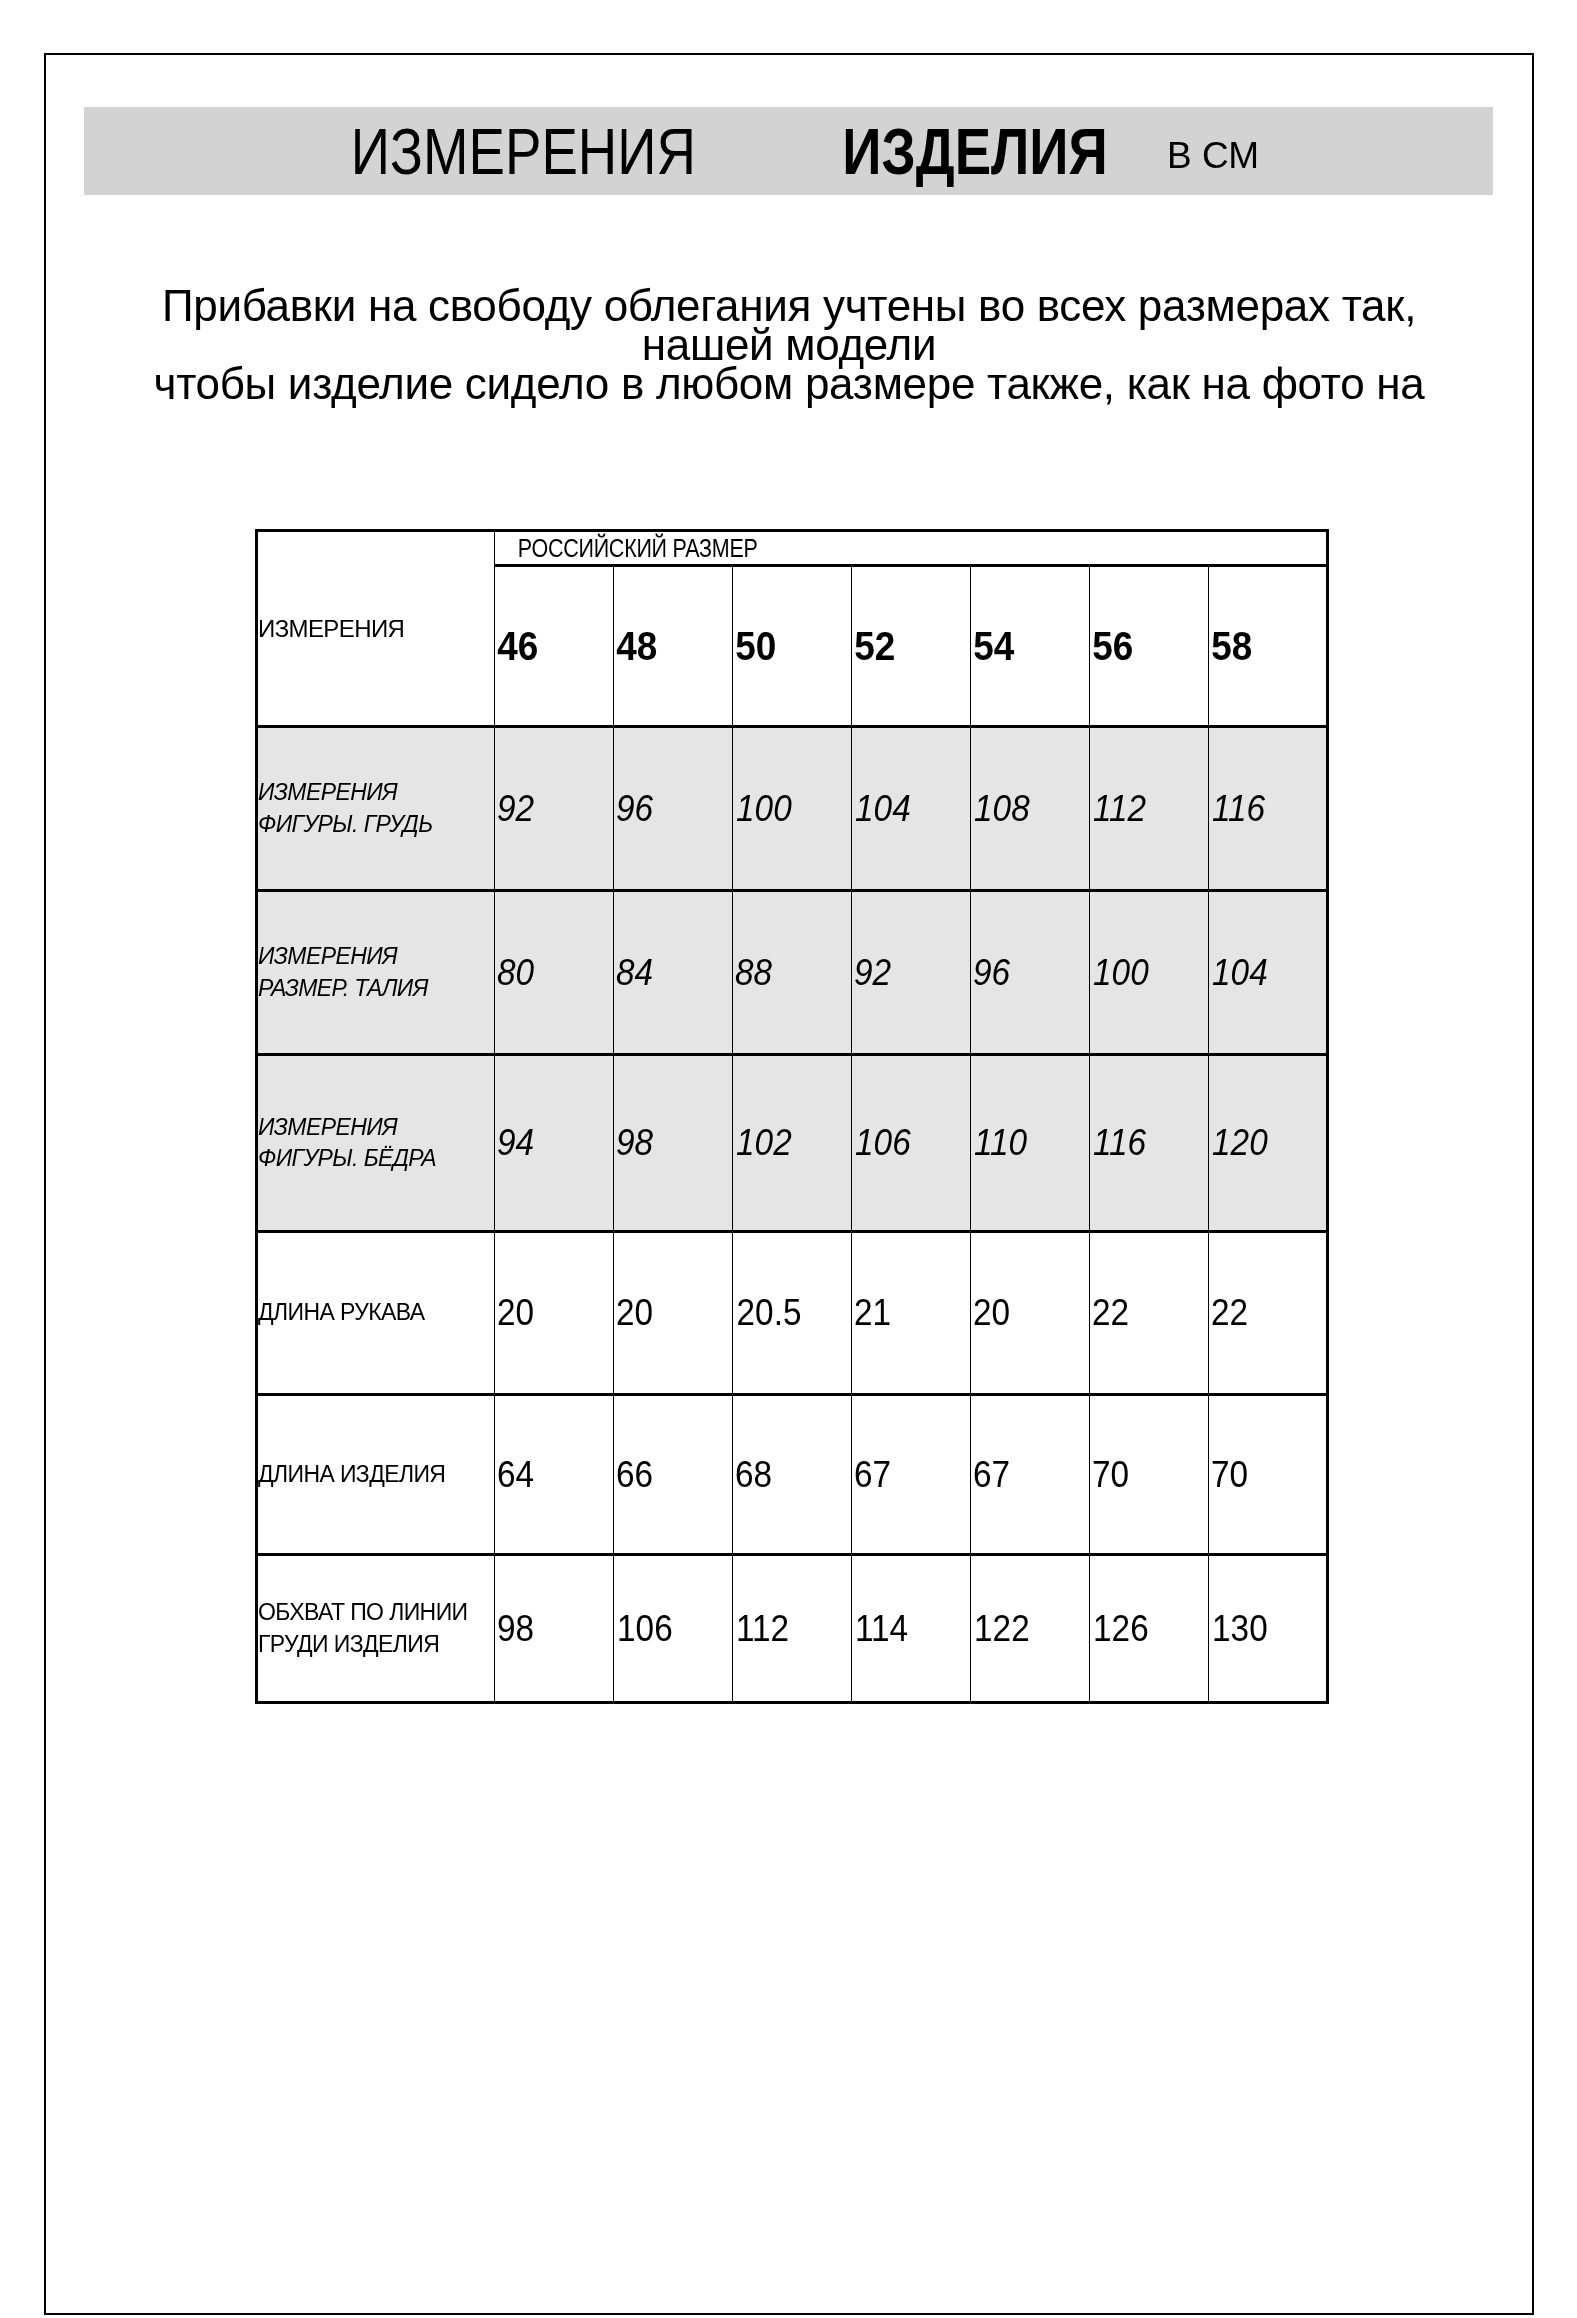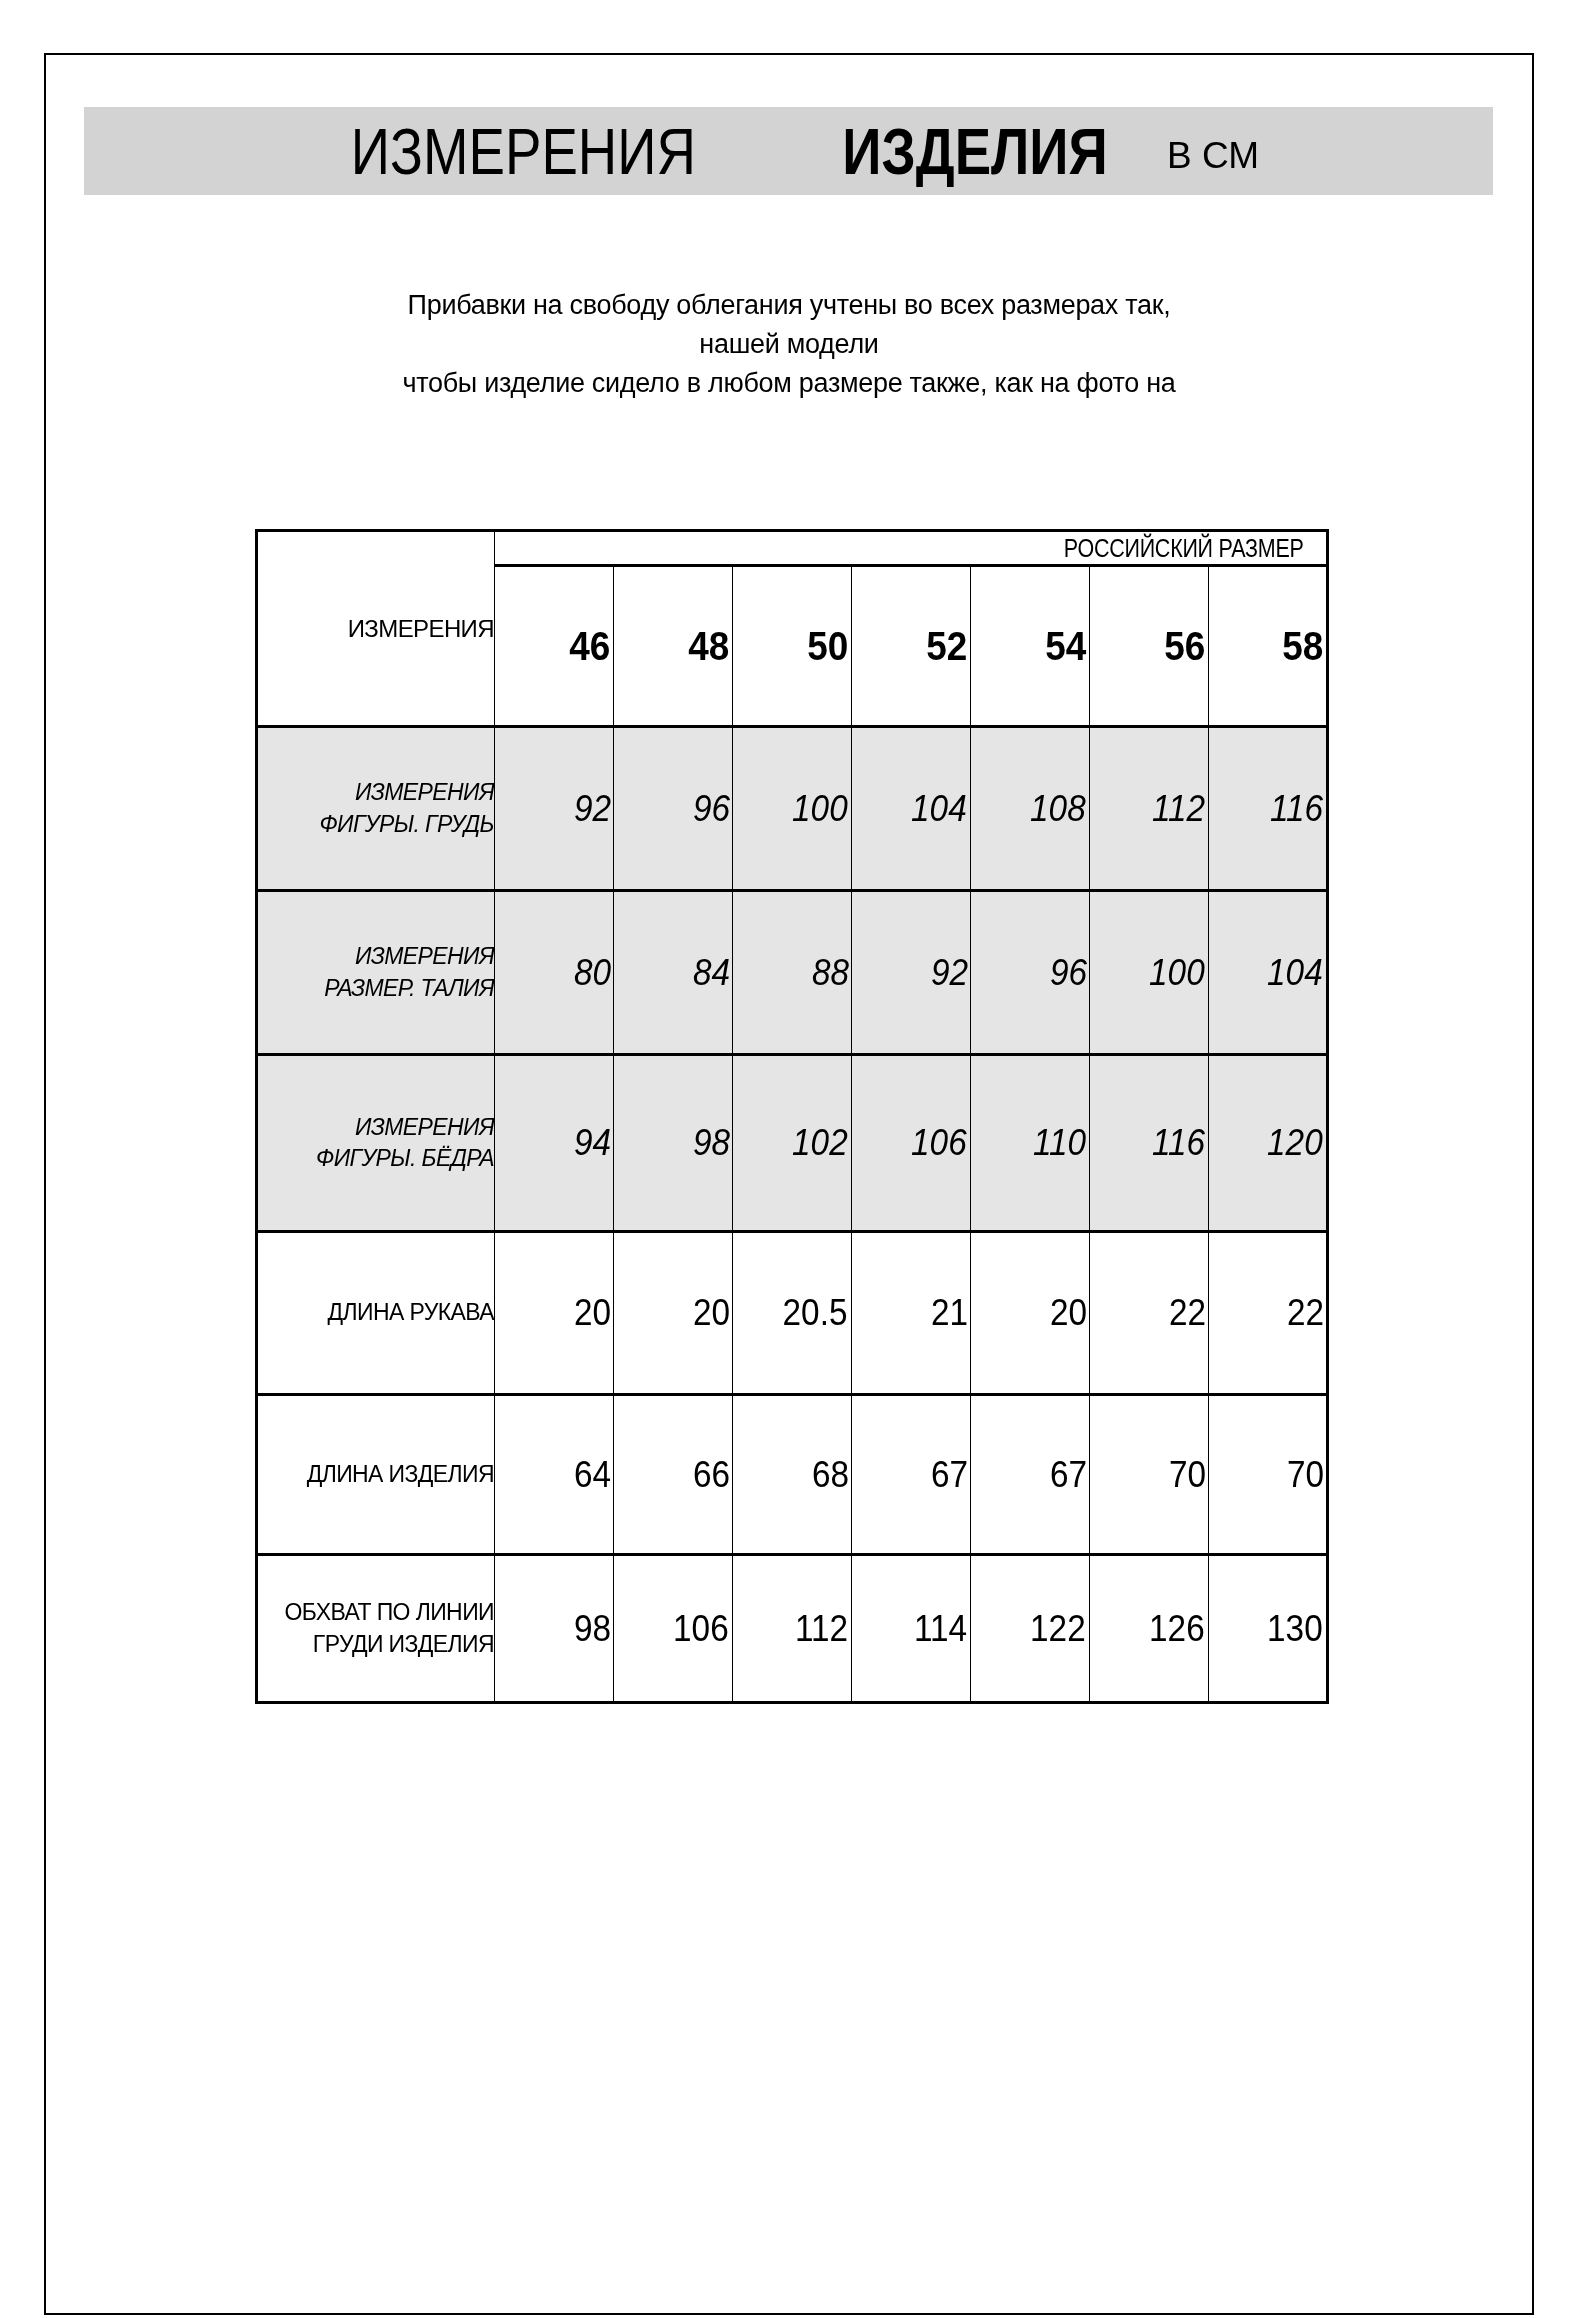--- a/index.html
+++ b/index.html
@@ -40,39 +40,39 @@
     width: 1578px;
     text-align: center;
     font-size: 51px;
     font-weight: 400;
   }
   .note {
     position: absolute;
     left: 0; top: 286px;
     width: 1578px;
     text-align: center;
-    font-size: 27px;
+    font-size: 44px;
     line-height: 39px;
     letter-spacing: -0.3px;
   }
 
   table.size-table {
     position: absolute;
     left: 255px; top: 529px;
     width: 1072px;
     border-collapse: collapse;
     table-layout: fixed;
     border: 3.8px solid #000000;
   }
   .size-table td {
     border-left: 1.9px solid #000000;
     border-right: 1.9px solid #000000;
     border-top: 3.8px solid #000000;
     border-bottom: 3.8px solid #000000;
-    text-align: right;
+    text-align: left;
     vertical-align: middle;
     padding: 0;
     overflow: hidden;
   }
   .col-label { width: 238px; }
   .col-size  { width: 119px; }
 
   tr.hr1 { height: 35px; }
   tr.hr2 { height: 161px; padding-left: 12px; }
   tr.r0  { height: 164px; }

